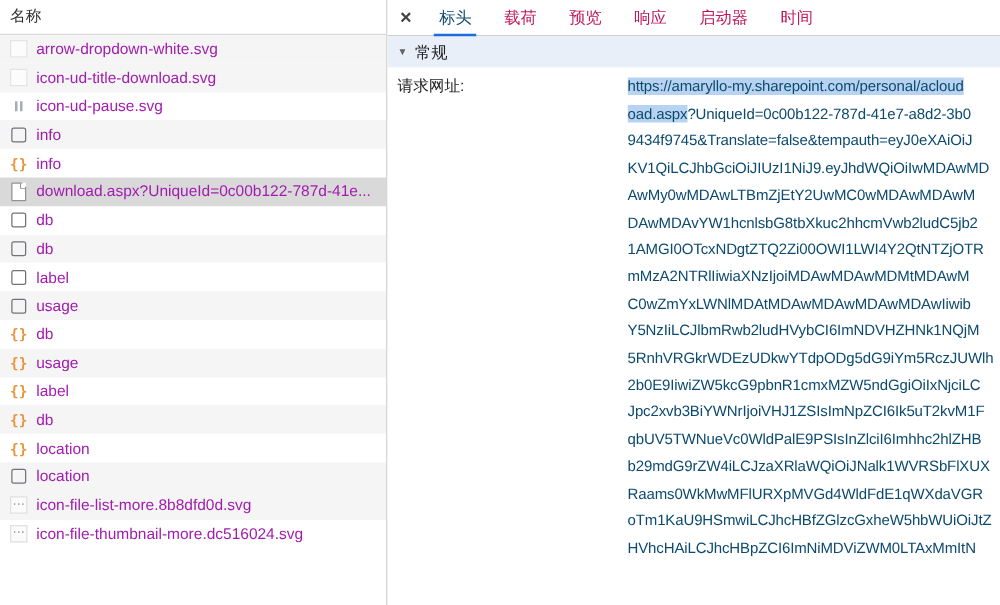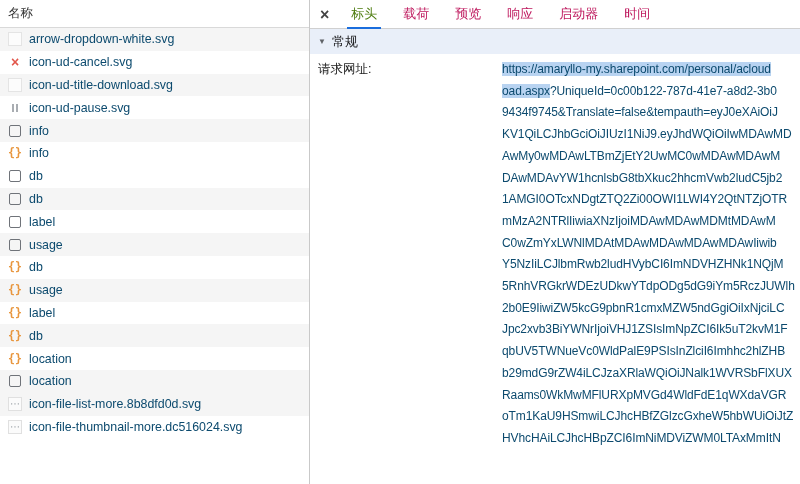--- a/index.html
+++ b/index.html
@@ -6,21 +6,21 @@
   html,body { width:800px; height:484px; overflow:hidden; background:#fff;
               font-family:"Liberation Sans", sans-serif; }
   .app { display:flex; width:800px; height:484px; }
 
   
   .left-panel { width:310px; height:484px; border-right:1px solid #c9c9c9;
                 background:#fff; overflow:hidden; flex-shrink:0; }
   .list-header { height:28px; display:flex; align-items:center; padding-left:8px;
                  font-size:12.5px; color:#333; border-bottom:1px solid #d9d9d9; background:#fff; }
   .row { height:22.8px; display:flex; align-items:center; padding-left:8px;
-         font-size:12.4px; color:#0c4a6e; white-space:nowrap; overflow:hidden; cursor:default; }
+         font-size:12.4px; color:#a21caf; white-space:nowrap; overflow:hidden; cursor:default; }
   .row.stripe { background:#f5f5f5; }
   .row.selected { background:#d9d9d9; }
   .row-label { overflow:hidden; white-space:nowrap; }
 
   .icon { width:14px; height:14px; margin-right:7px; flex-shrink:0;
           display:flex; align-items:center; justify-content:center; position:relative; }
   .ic-generic-file::before { content:""; width:10px; height:10px;
           border:1.4px solid #6f7379; border-radius:2px; background:transparent; }
   .ic-json::before { content:"{}"; color:#e8963e; font-size:11.5px; font-weight:bold;
           font-family:"DejaVu Sans Mono", monospace; line-height:14px; }
@@ -44,21 +44,21 @@
 
   
   .right-panel { flex:1; height:484px; background:#fff; overflow:hidden;
                  display:flex; flex-direction:column; }
   .tabbar { height:29px; display:flex; align-items:center;
             border-bottom:1px solid #d0d0d0; flex-shrink:0; }
   .close { font-size:16px; color:#444; margin:0 9px 0 10px; line-height:29px;
            cursor:pointer; font-weight:bold; }
   .tab { font-size:13px; color:#be185d; padding:0 13px; height:29px;
          line-height:27px; position:relative; cursor:pointer; }
-  .tab.active { color:#4d7c0f;text-align:right; }
+  .tab.active { color:#0c4a6e;text-align:right; }
   .tab.active::after { content:""; position:absolute; left:9px; right:9px; bottom:0;
          height:2px; background:#1a6ddd; }
 
   .section-header { height:25px; background:#e9eff9; display:flex; align-items:center;
          padding-left:8px; font-size:13px; color:#202124; flex-shrink:0; cursor:pointer; }
   .tri { font-size:8px; color:#5f6368; margin-right:6px; }
 
   .kv-row { display:flex; padding-top:5px; }
   .k { width:192px; padding-left:8px; font-size:12.5px; color:#222;
        line-height:21.7px; flex-shrink:0; }
@@ -74,39 +74,39 @@
 
   <div class="left-panel">
     <div class="list-header">
       <span>名称</span>
     </div>
     <div>
       <div class="row stripe">
           <span class="icon ic-image-placeholder"></span>
           <span class="row-label">arrow-dropdown-white.svg</span>
         </div>
-        <div class="row">
-          <span class="icon ic-image-cancel"></span>
-          <span class="row-label">icon-ud-cancel.svg</span>
-        </div>
         <div class="row stripe">
           <span class="icon ic-image-placeholder"></span>
           <span class="row-label">icon-ud-title-download.svg</span>
         </div>
         <div class="row">
           <span class="icon ic-image-pause"></span>
           <span class="row-label">icon-ud-pause.svg</span>
         </div>
         <div class="row stripe">
           <span class="icon ic-generic-file"></span>
           <span class="row-label">info</span>
         </div>
         <div class="row">
           <span class="icon ic-json"></span>
           <span class="row-label">info</span>
+        </div>
+        <div class="row selected">
+          <span class="icon ic-document"></span>
+          <span class="row-label">download.aspx?UniqueId=0c00b122-787d-41e...</span>
         </div>
         <div class="row">
           <span class="icon ic-generic-file"></span>
           <span class="row-label">db</span>
         </div>
         <div class="row stripe">
           <span class="icon ic-generic-file"></span>
           <span class="row-label">db</span>
         </div>
         <div class="row">

